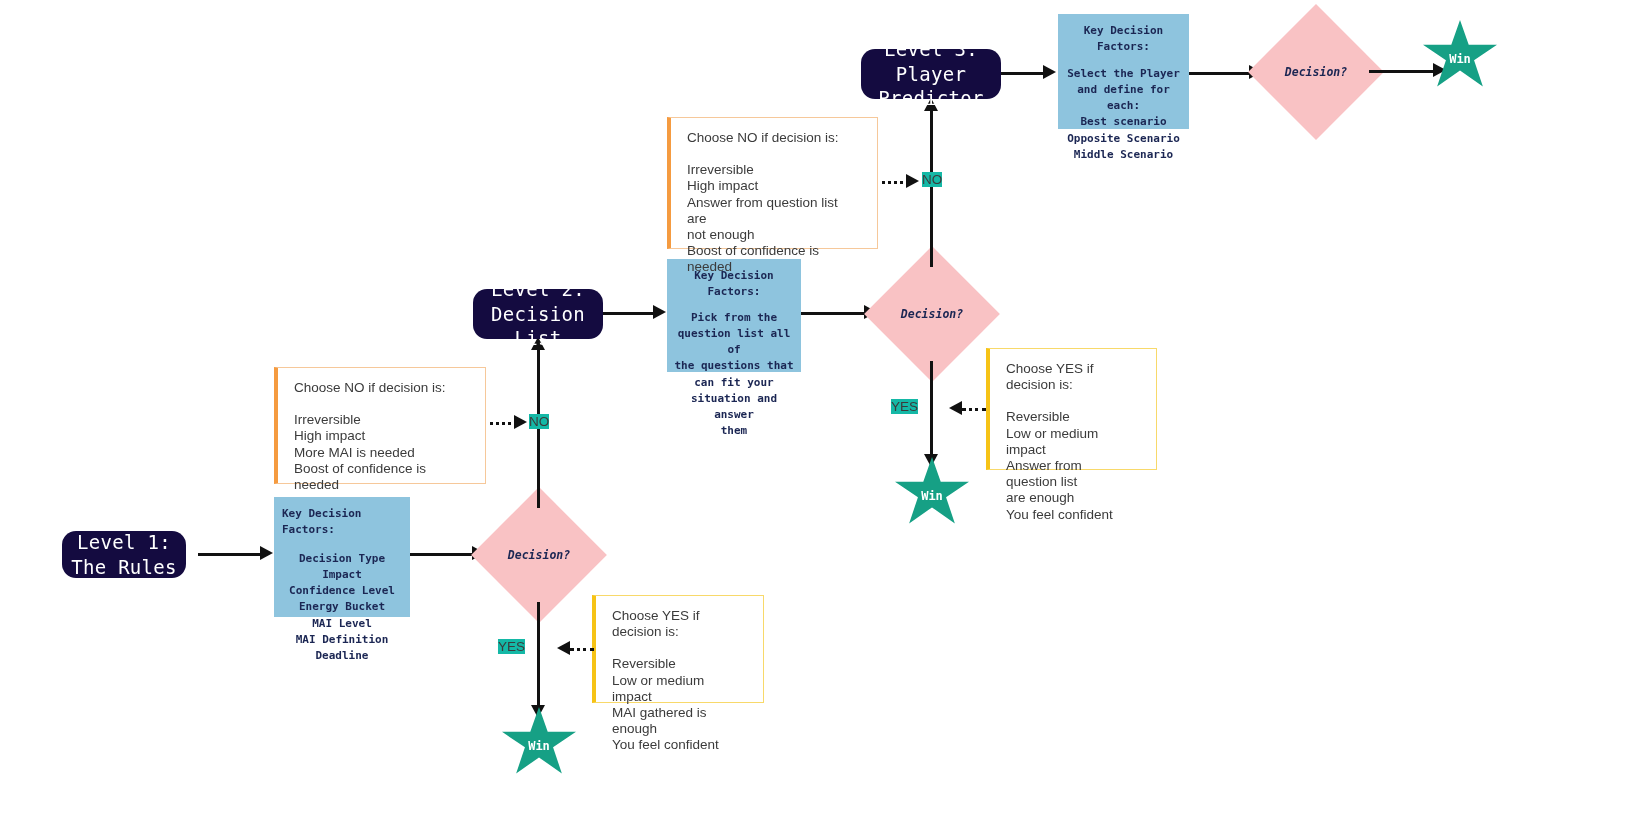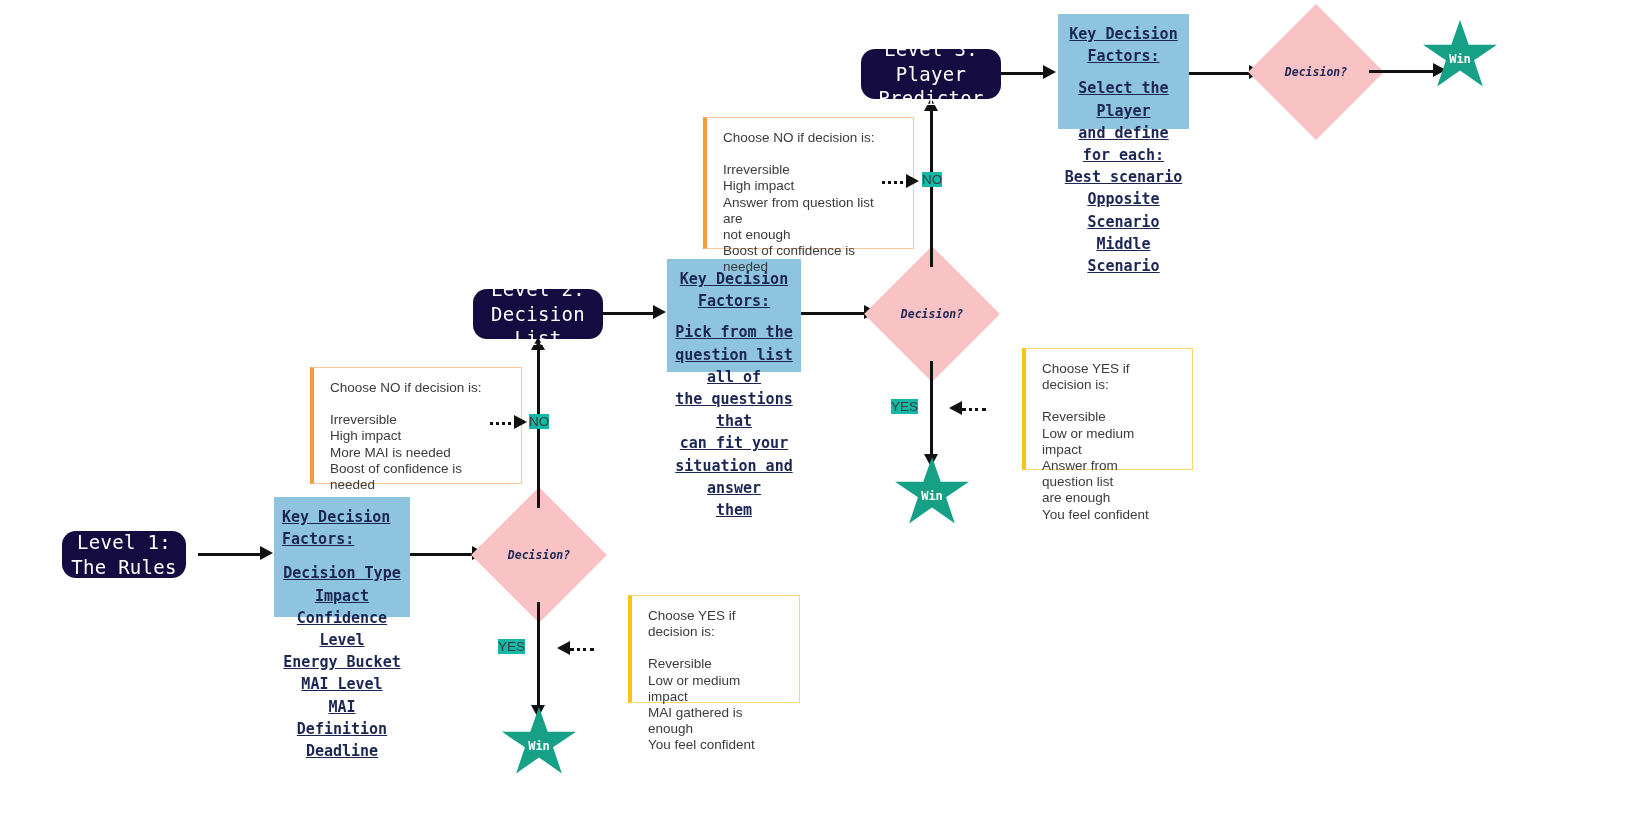--- a/index.html
+++ b/index.html
@@ -35,26 +35,25 @@
     box-sizing: border-box;
     padding: 4px 8px;
   }
 
   
   .factor-box {
     position: absolute;
     background: #8EC4DE;
     color: #1B2653;
     font-family: "DejaVu Sans Mono", monospace;
-    font-size: 15px;
+    font-size: 11px;
     line-height: 1.48;
     box-sizing: border-box;
     padding: 9px 6px;
     text-align: center;
-    text-decoration: underline;
   }
   .factor-box .fb-title {
     font-weight: bold;
     text-align: left;
     padding-left: 2px;
     margin-bottom: 12px;
     white-space: pre-line;
   }
   .factor-box.centered-title .fb-title {
     text-align: center;
@@ -67,21 +66,20 @@
 
   
   .note-box {
     position: absolute;
     background: #ffffff;
     box-sizing: border-box;
     padding: 12px 20px 12px 16px;
     font-size: 13.5px;
     line-height: 1.20;
     color: #3b3b3b;
-    margin-left: 36px;
   }
   .note-box .nb-title {
     margin-bottom: 16px;
     white-space: pre-line;
   }
   .note-box .nb-body {
     white-space: pre-line;
   }
   .note-orange {
     border: 1px solid #F6C89A;

